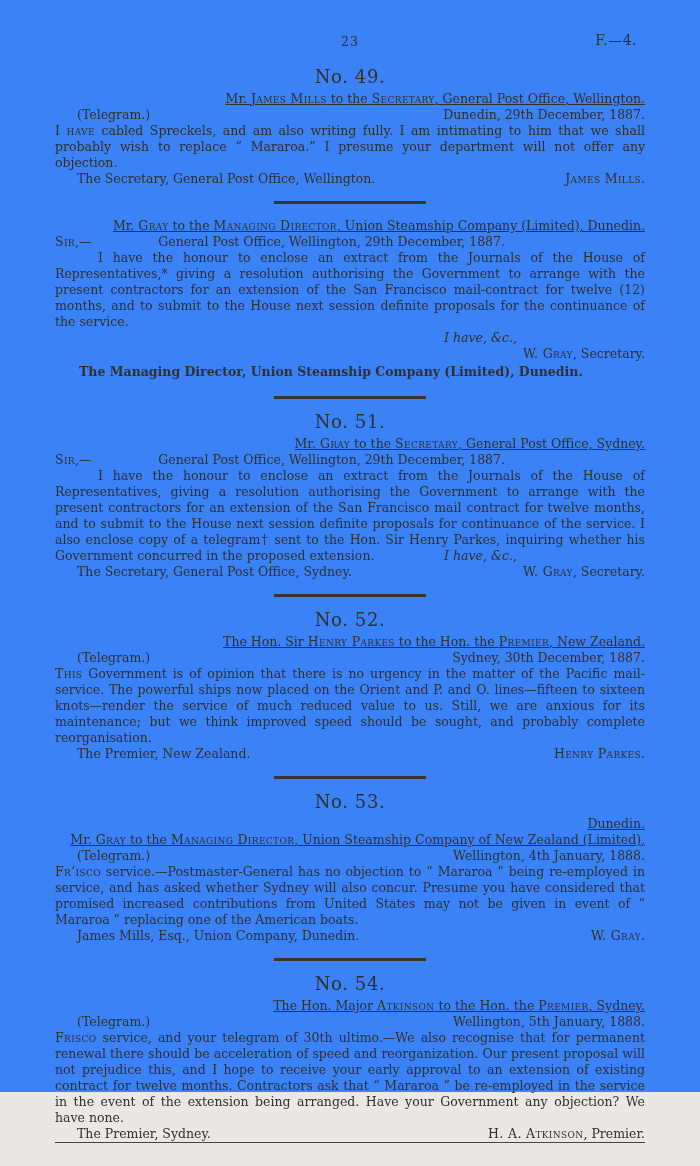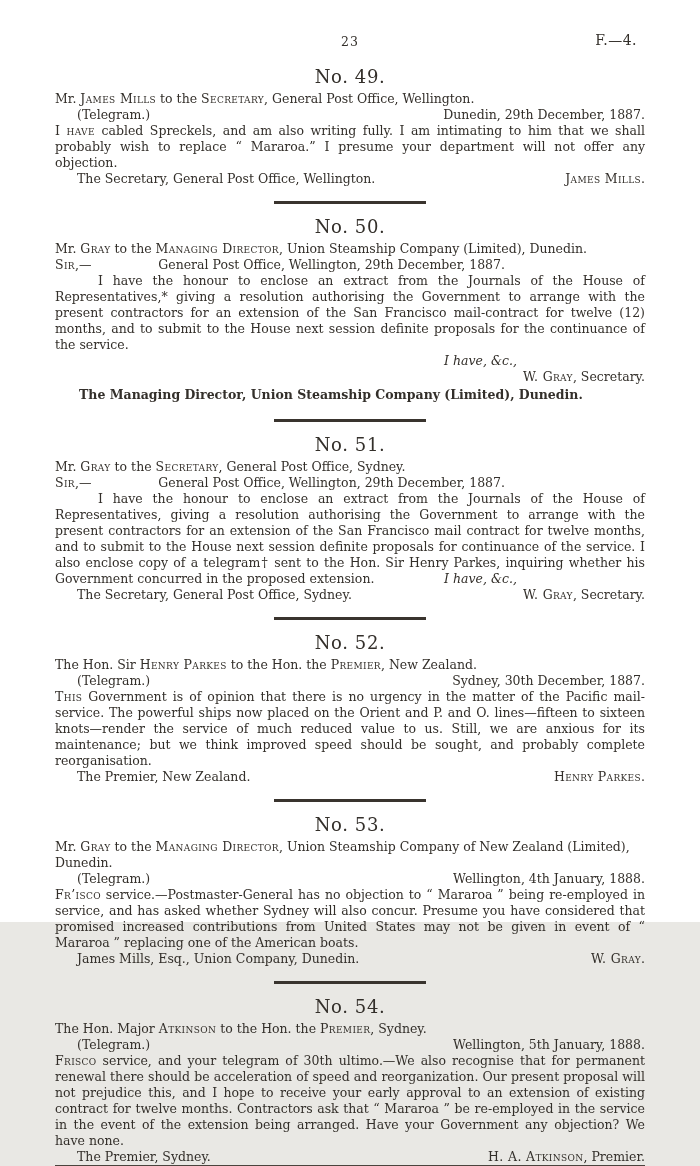--- a/index.html
+++ b/index.html
@@ -3,40 +3,40 @@
 <meta charset="utf-8">
 <style>
   html, body { margin: 0; padding: 0; }
   body {
     width: 700px; height: 1166px;
     background: #e9e8e4;
     overflow: hidden;
     font-family: "DejaVu Serif", "Liberation Serif", serif;
   }
   .page {
-    width: 700px; height: 922px;
+    width: 700px; height: 1092px;
     box-sizing: border-box;
     padding: 34px 55px 24px 55px;
-    background: #ffffff;
+    background: #3b82f6;
     color: #332f2a;
     font-size: 12.5px;
     line-height: 16px;
     display: flex;
     flex-direction: column;
   }
   .page-header { position: relative; text-align: center; margin-bottom: 18px; flex: none; }
   .page-num { font-size: 12.5px; letter-spacing: 1px; }
   .doc-ref { position: absolute; right: 8px; top: -2px; font-size: 14px; letter-spacing: 0.5px; }
 
   .letter { flex: none; }
   .letter-no {
     font-size: 18px; font-weight: normal; text-align: center;
     letter-spacing: 0.6px; margin: 0 0 6px 0; line-height: 17px;
   }
-  .heading { text-align: left; margin: 0; }
+  .heading { text-align: right; margin: 0; text-decoration: underline; }
   .meta-row { display: flex; justify-content: space-between; align-items: flex-end; }
   .lindent { padding-left: 22px; }
   .inset { margin-right: 140px; }
   .body { margin: 0; text-align: justify; }
   .body.first-indent { text-indent: 43px; }
   .valediction { margin: 0; text-align: right; padding-right: 128px; font-style: italic; }
   .valediction.pull-up { margin-top: -16px; }
   .sig-line { margin: 0; text-align: right; }
   .sig-row { display: flex; justify-content: space-between; align-items: baseline; }
   .addressee-line { margin: 2px; font-weight: bold; }
@@ -73,21 +73,20 @@
     <p class="body"><span>I </span><span class="sc">have</span><span> cabled Spreckels, and am also writing fully.  I am intimating to him that we shall probably wish to replace “ Mararoa.”  I presume your department will not offer any objection.</span></p>
     <div class="sig-row">
       <span class="lindent">The Secretary, General Post Office, Wellington.</span>
       <span><span class="sc">James Mills</span><span>.</span></span>
     </div>
   </section>
 
   <div class="divider"></div>
 
   <section class="letter">
-    <h2 class="letter-no">No. 50.</h2>
     <p class="heading"><span>Mr. </span><span class="sc">Gray</span><span> to the </span><span class="sc">Managing Director</span><span>, Union Steamship Company (Limited), Dunedin.</span></p>
     <div class="meta-row">
       <span><span class="sc">Sir</span><span>,—</span></span>
       <span class="inset">General Post Office, Wellington, 29th December, 1887.</span>
     </div>
     <p class="body first-indent"><span>I have the honour to enclose an extract from the Journals of the House of Representatives,* giving a resolution authorising the Government to arrange with the present contractors for an extension of the San Francisco mail-contract for twelve (12) months, and to submit to the House next session definite proposals for the continuance of the service.</span></p>
     <p class="valediction">I have, &amp;c.,</p>
     <p class="sig-line"><span class="sc">W. Gray</span><span>, Secretary.</span></p>
     <p class="addressee-line lindent">The Managing Director, Union Steamship Company (Limited), Dunedin.</p>
   </section>
@@ -122,22 +121,22 @@
     <div class="sig-row">
       <span class="lindent">The Premier, New Zealand.</span>
       <span><span class="sc">Henry Parkes</span><span>.</span></span>
     </div>
   </section>
 
   <div class="divider"></div>
 
   <section class="letter">
     <h2 class="letter-no">No. 53.</h2>
+    <p class="heading"><span>Dunedin.</span></p>
     <p class="heading"><span>Mr. </span><span class="sc">Gray</span><span> to the </span><span class="sc">Managing Director</span><span>, Union Steamship Company of New Zealand (Limited),</span></p>
-    <p class="heading"><span>Dunedin.</span></p>
     <div class="meta-row">
       <span class="lindent">(Telegram.)</span>
       <span>Wellington, 4th January, 1888.</span>
     </div>
     <p class="body"><span class="sc">Fr’isco</span><span> service.—Postmaster-General has no objection to “ Mararoa ” being re-employed in service, and has asked whether Sydney will also concur.  Presume you have considered that promised increased contributions from United States may not be given in event of “ Mararoa ” replacing one of the American boats.</span></p>
     <div class="sig-row">
       <span class="lindent">James Mills, Esq., Union Company, Dunedin.</span>
       <span><span class="sc">W. Gray</span><span>.</span></span>
     </div>
   </section>

